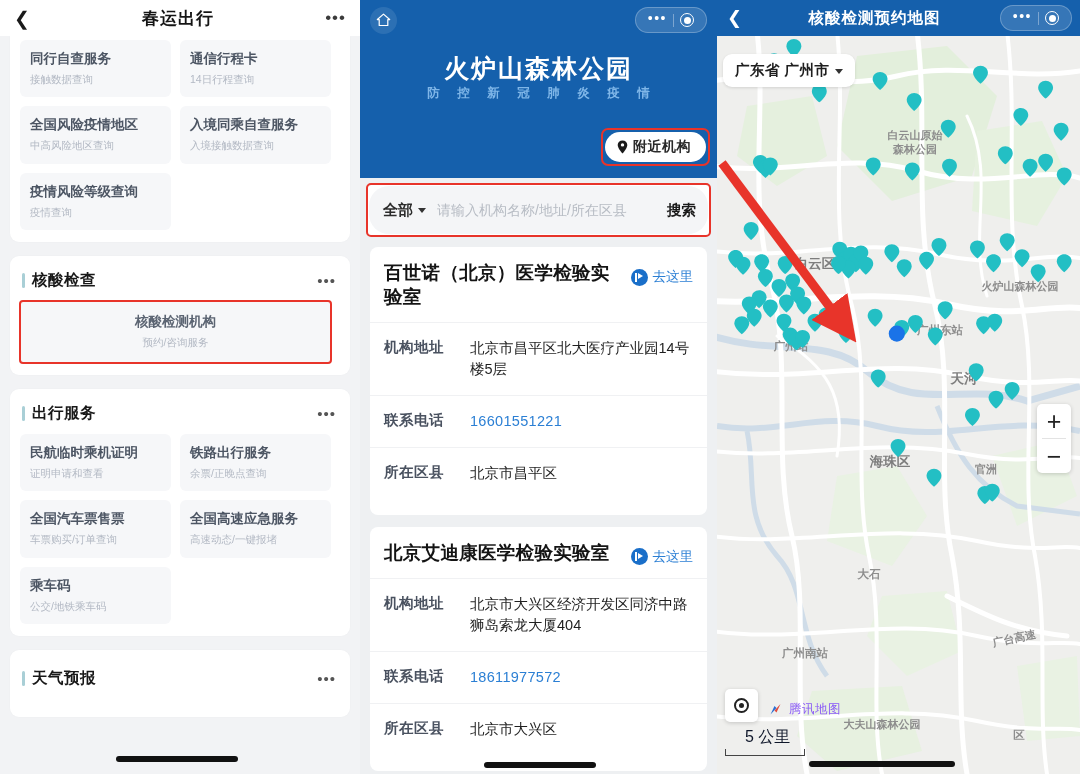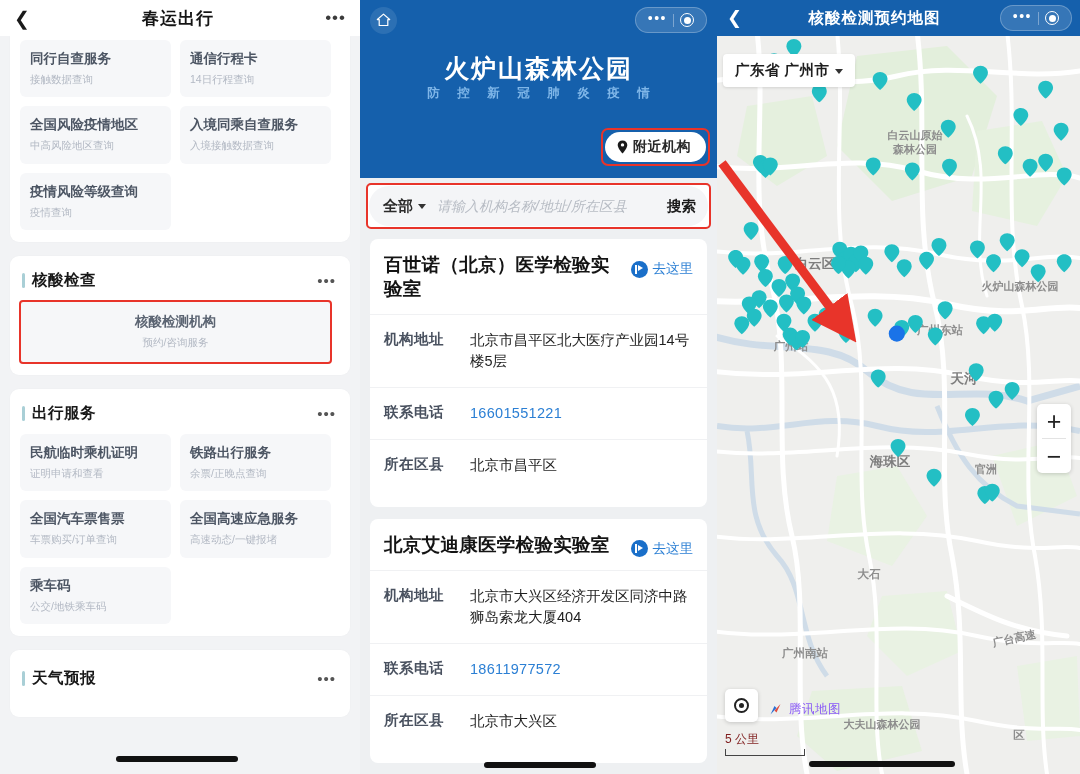--- a/index.html
+++ b/index.html
@@ -107,30 +107,29 @@
     display: flex; align-items: center; padding: 0 15px 0 12px;
     color: #2a2a2a; font-size: 14px; font-weight: 600; letter-spacing: .5px;
   }
   .pin-glyph { width: 11px; height: 14px; margin-right: 5px; }
 
   .searchbar-wrap {
     margin: 7px 8px 0 8px; outline: 2px solid #e8342a; border-radius: 3px;
     background: #ffffff; padding: 1px;
   }
   .searchbar {
-    display: flex; align-items: center; height: 40px;
+    display: flex; align-items: center; height: 48px;
     background: #f4f5f7; border-radius: 20px; padding: 0 12px 0 14px;
   }
   .sb-all { font-size: 15px; color: #2b2b2b; font-weight: 600; white-space: nowrap; }
   .caret { display:inline-block; width:0;height:0;border-left:4.5px solid transparent;border-right:4.5px solid transparent;border-top:5.5px solid #333; margin-left:5px; vertical-align: middle; }
   .sb-input {
     flex: 1; border: 0; background: transparent; outline: none;
     font-size: 14px; color: #c2410c; padding-left: 11px;
     font-family: "Liberation Sans","DejaVu Sans",sans-serif;
-    font-style: italic;
   }
   .sb-input::placeholder { color: #b7bcc4; }
   .sb-go { font-size: 14.5px; color: #1a1a1a; font-weight: 600; padding-left: 6px; white-space: nowrap; }
 
   .rcard {
     background: #ffffff; border-radius: 8px; margin: 12px 10px 8px 10px;
     padding: 14px 0 16px 0;
   }
   .rcard-head { display: flex; align-items: flex-start; padding: 0 14px 12px 14px; }
   .rcard-name {
@@ -166,21 +165,21 @@
     padding: 0 8px 0 10px; position: relative; z-index: 6;
   }
   .r-back { color: #fff; font-size: 18px; width: 22px; }
   .r-title { flex: 1; text-align: center; color: #fff; font-size: 15.5px; font-weight: 600; letter-spacing: 1px; }
 
   .map { position: absolute; top: 36px; left: 0; width: 363px; height: 738px; overflow: hidden; background: #eeeeee; }
   .map svg { display: block; }
 
   .city-sel {
     position: absolute; top: 18px; left: 6px; z-index: 4;
-    background: #fff; border-radius: 4px; padding: 7px 12px 7px 12px;
+    background: #fff; border-radius: 9px; padding: 7px 12px 7px 12px;
     font-size: 14.5px; font-weight: 600; color: #1e1e1e; letter-spacing: .5px;
     box-shadow: 0 1px 3px rgba(0,0,0,0.12);
   }
   .zoom-ctrl {
     position: absolute; right: 9px; top: 368px; z-index: 4;
     width: 34px; background: #fff; border-radius: 5px;
     box-shadow: 0 1px 4px rgba(0,0,0,0.18);
   }
   .zoom-b { height: 34px; display: flex; align-items: center; justify-content: center; font-size: 25px; color: #222; font-weight: 300; }
   .zoom-sep { height: 1px; background: #e3e3e3; margin: 0 5px; }
@@ -191,21 +190,21 @@
     display: flex; align-items: center; justify-content: center;
     box-shadow: 0 1px 4px rgba(0,0,0,0.18);
   }
   .locate-ring { width: 15px; height: 15px; border-radius: 50%; border: 2px solid #222; position: relative; }
   .locate-ring::after { content:""; position: absolute; inset: 3px; border-radius: 50%; background: #222; }
 
   .brand { position: absolute; left: 50px; bottom: 56px; z-index: 4; display: flex; align-items: center; }
   .brand-t { font-size: 12.5px; color: #8b5cf6; margin-left: 5px; letter-spacing: .5px; }
 
   .scalebar { position: absolute; left: 8px; bottom: 18px; z-index: 4; }
-  .scale-t { font-size: 12px; color: #7f1d1d; margin-bottom: 1px; }
+  .scale-t { font-size: 16px; color: #0f172a; margin-bottom: 1px; margin-left: 20px; }
   .scale-line { width: 80px; height: 7px; border-left: 1.5px solid #444; border-right: 1.5px solid #444; border-bottom: 1.5px solid #444; }
 
   .share-btn {
     position: absolute; right: 7px; bottom: 14px; z-index: 5;
     background: #2aa3f0; border-radius: 20px; height: 36px;
     display: flex; align-items: center; padding: 0 16px 0 11px;
     color: #fff; font-size: 15px; font-weight: 700; letter-spacing: .5px;
     box-shadow: 0 2px 6px rgba(0,0,0,0.2);
   }
   .share-ic { width: 19px; height: 19px; border-radius: 50%; background: rgba(255,255,255,0.35); margin-right: 7px; position: relative; flex:0 0 19px; }

